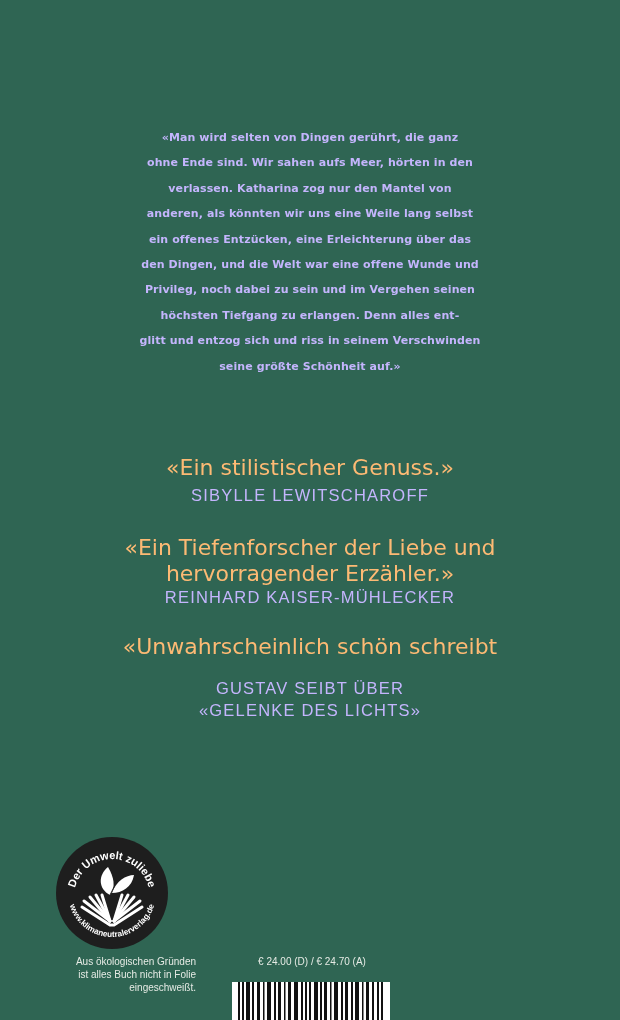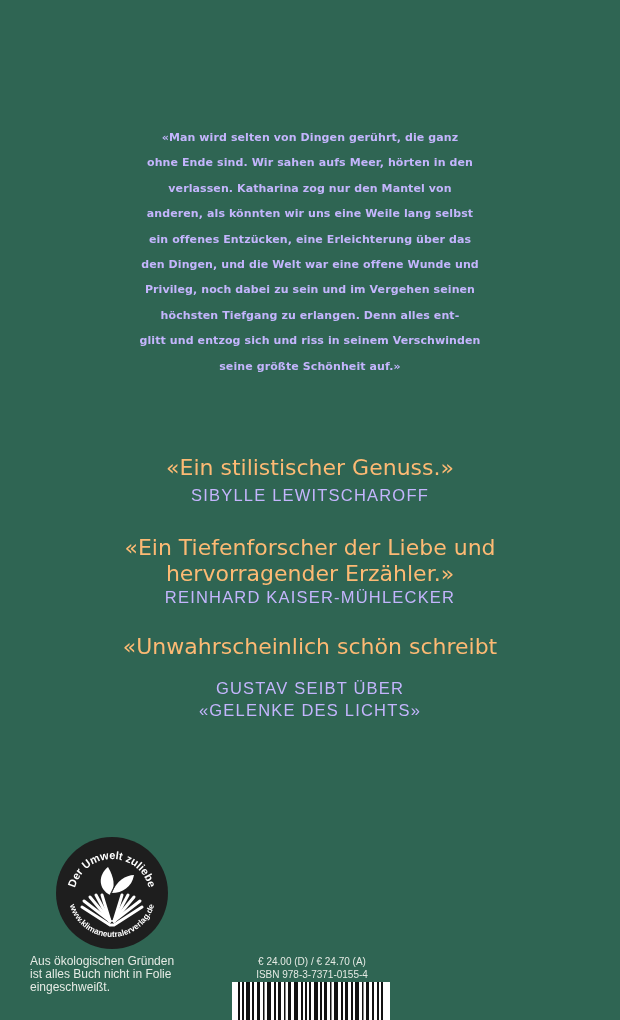--- a/index.html
+++ b/index.html
@@ -29,21 +29,21 @@
     color: #c4b5fd; font-size: 16.5px; line-height: 22px;
     font-family: "Liberation Sans", sans-serif;
     letter-spacing: 1.2px;
     font-weight: 400;
   }
   .eco-badge {
     position: absolute; left: 56px; top: 837px; width: 112px; height: 112px;
   }
   .eco-note {
     position: absolute; left: 30px; top: 955px; width: 166px;
-    text-align: left; font-size: 12px; line-height: 13px;
+    text-align: right; font-size: 10px; line-height: 13px;
     color: #e6ebe5;
     font-family: "Liberation Sans", sans-serif;
   }
   .eco-note .ln { display:block; white-space: nowrap; }
   .price {
     position: absolute; left: 212px; top: 955px; width: 200px; text-align: center;
     font-size: 10px; line-height: 13px; color: #e6ebe5;
     font-family: "Liberation Sans", sans-serif;
   }
   .price .ln { display:block; white-space: nowrap; }
@@ -118,21 +118,20 @@
 </div>
 
 <div class="eco-note">
   <span class="ln">Aus ökologischen Gründen</span>
   <span class="ln">ist alles Buch nicht in Folie</span>
   <span class="ln">eingeschweißt.</span>
 </div>
 
 <div class="price">
   <span class="ln">€ 24.00 (D) / € 24.70 (A)</span>
-  <span class="ln">ISBN 978-3-7371-0155-4</span>
 </div>
 
 <div class="barcode">
   <svg width="158" height="38" viewBox="0 0 158 38">
     <rect x="0" y="0" width="158" height="38" fill="#ffffff"></rect>
     <g fill="#111111">
       <rect x="6" y="0" width="2" height="38"></rect>
       <rect x="10" y="0" width="2" height="38"></rect>
       <rect x="14" y="0" width="4" height="38"></rect>
       <rect x="20" y="0" width="2" height="38"></rect>

